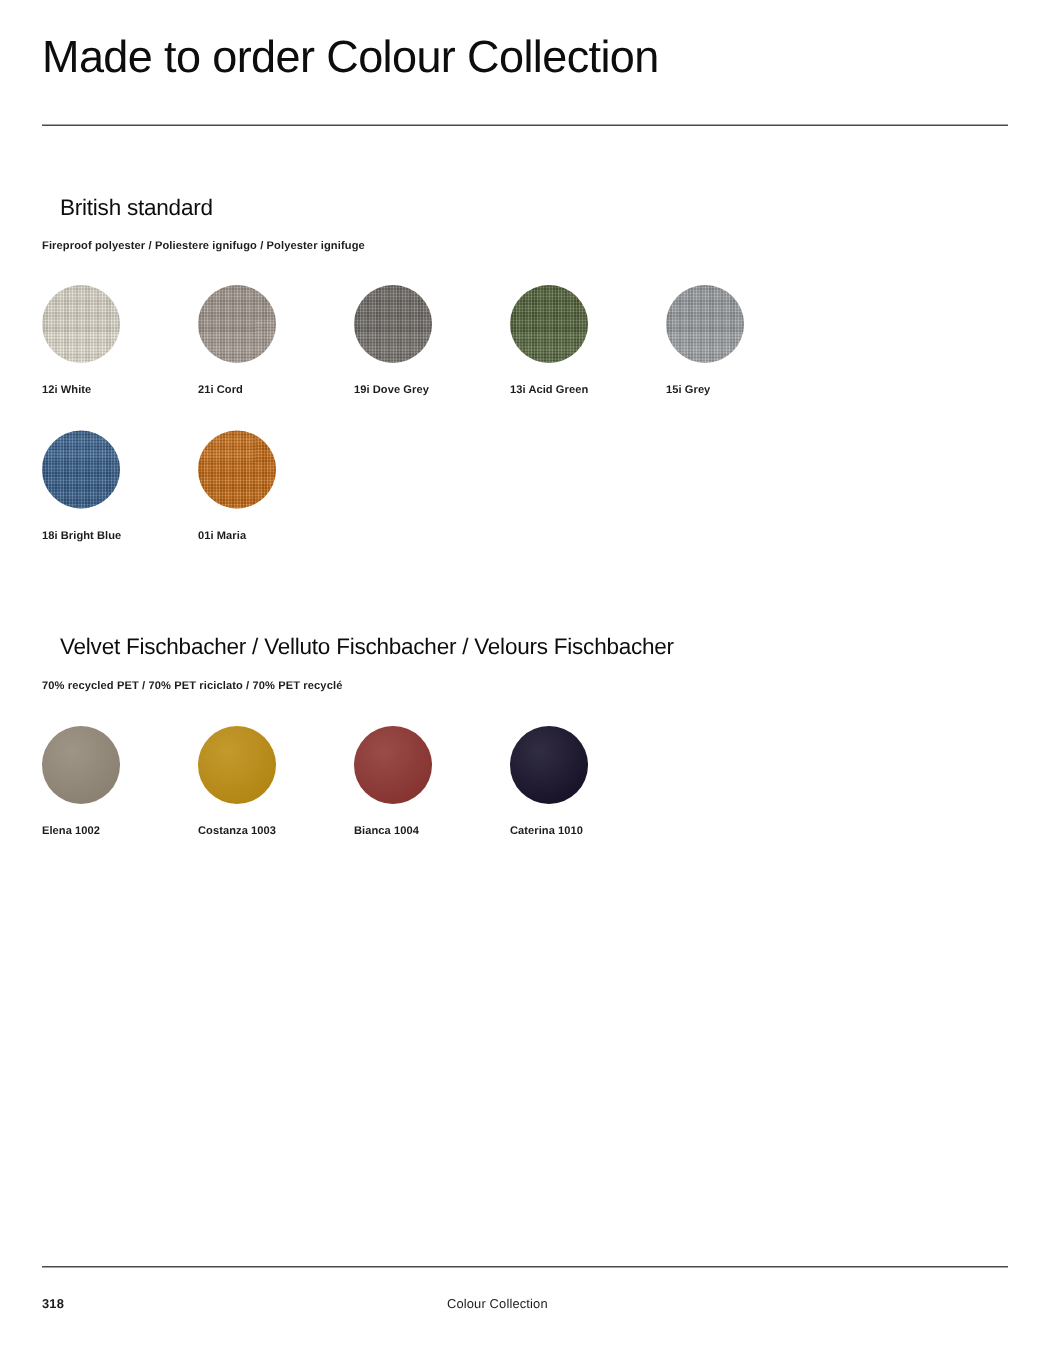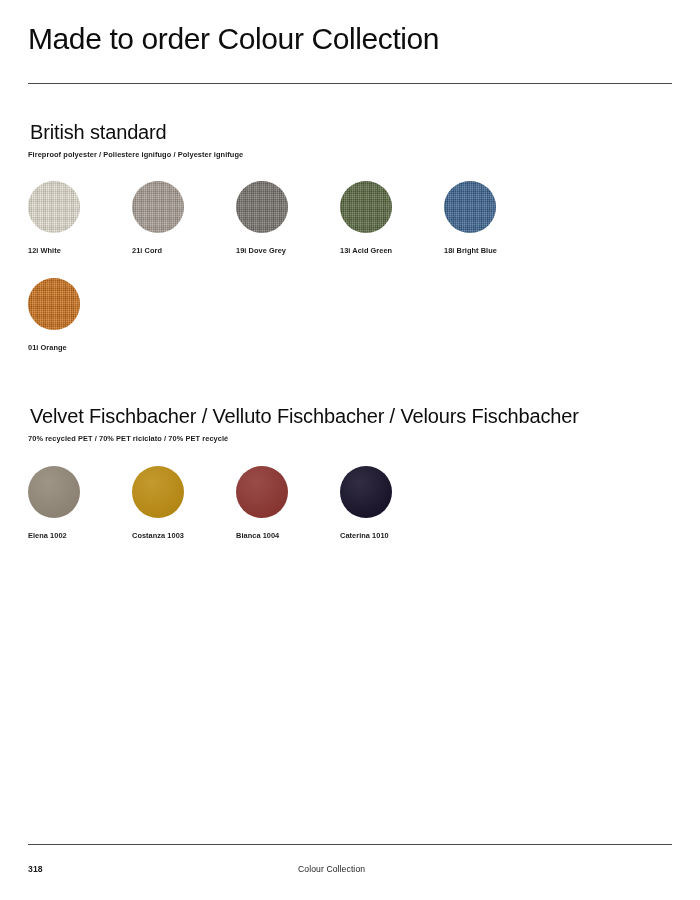--- a/index.html
+++ b/index.html
@@ -41,25 +41,25 @@
   }
 
   
   .section {
     margin-top: 34px;
   }
   .section.second {
     margin-top: 50px;
   }
   .section-heading {
-    font-size: 20px;
+    font-size: 15px;
     font-weight: 500;
     letter-spacing: -0.15px;
     color: #0d0d0d;
-    margin: 2px;
+    margin: 12px;
     line-height: 1.2;
   }
   .section-sub {
     font-size: 7.4px;
     font-weight: 700;
     letter-spacing: 0.08px;
     color: #1c1c1c;
     margin-top: 7px;
     line-height: 1.2;
   }
@@ -169,26 +169,30 @@
       </div>
       <div class="swatch-cell">
         <div class="swatch-disc woven" style="background-color: rgb(117, 113, 108);"></div>
         <div class="swatch-label">19i Dove Grey</div>
       </div>
       <div class="swatch-cell">
         <div class="swatch-disc woven" style="background-color: rgb(85, 102, 60);"></div>
         <div class="swatch-label">13i Acid Green</div>
       </div>
       <div class="swatch-cell">
+        <div class="swatch-disc woven" style="background-color: rgb(159, 163, 166);"></div>
+        <div class="swatch-label">15i Grey</div>
+      </div>
+      <div class="swatch-cell">
         <div class="swatch-disc woven" style="background-color: rgb(56, 97, 143);"></div>
         <div class="swatch-label">18i Bright Blue</div>
       </div>
       <div class="swatch-cell">
         <div class="swatch-disc woven" style="background-color: rgb(204, 110, 20);"></div>
-        <div class="swatch-label">01i Orange</div>
+        <div class="swatch-label">01i Maria</div>
       </div>
     </div>
   </div>
 
   <div class="section second">
     <h2 class="section-heading">Velvet Fischbacher / Velluto Fischbacher / Velours Fischbacher</h2>
     <div class="section-sub">70% recycled PET / 70% PET riciclato / 70% PET recyclé</div>
     <div class="swatch-grid">
       <div class="swatch-cell">
         <div class="swatch-disc velvet" style="background-color: rgb(147, 137, 122);"></div>

